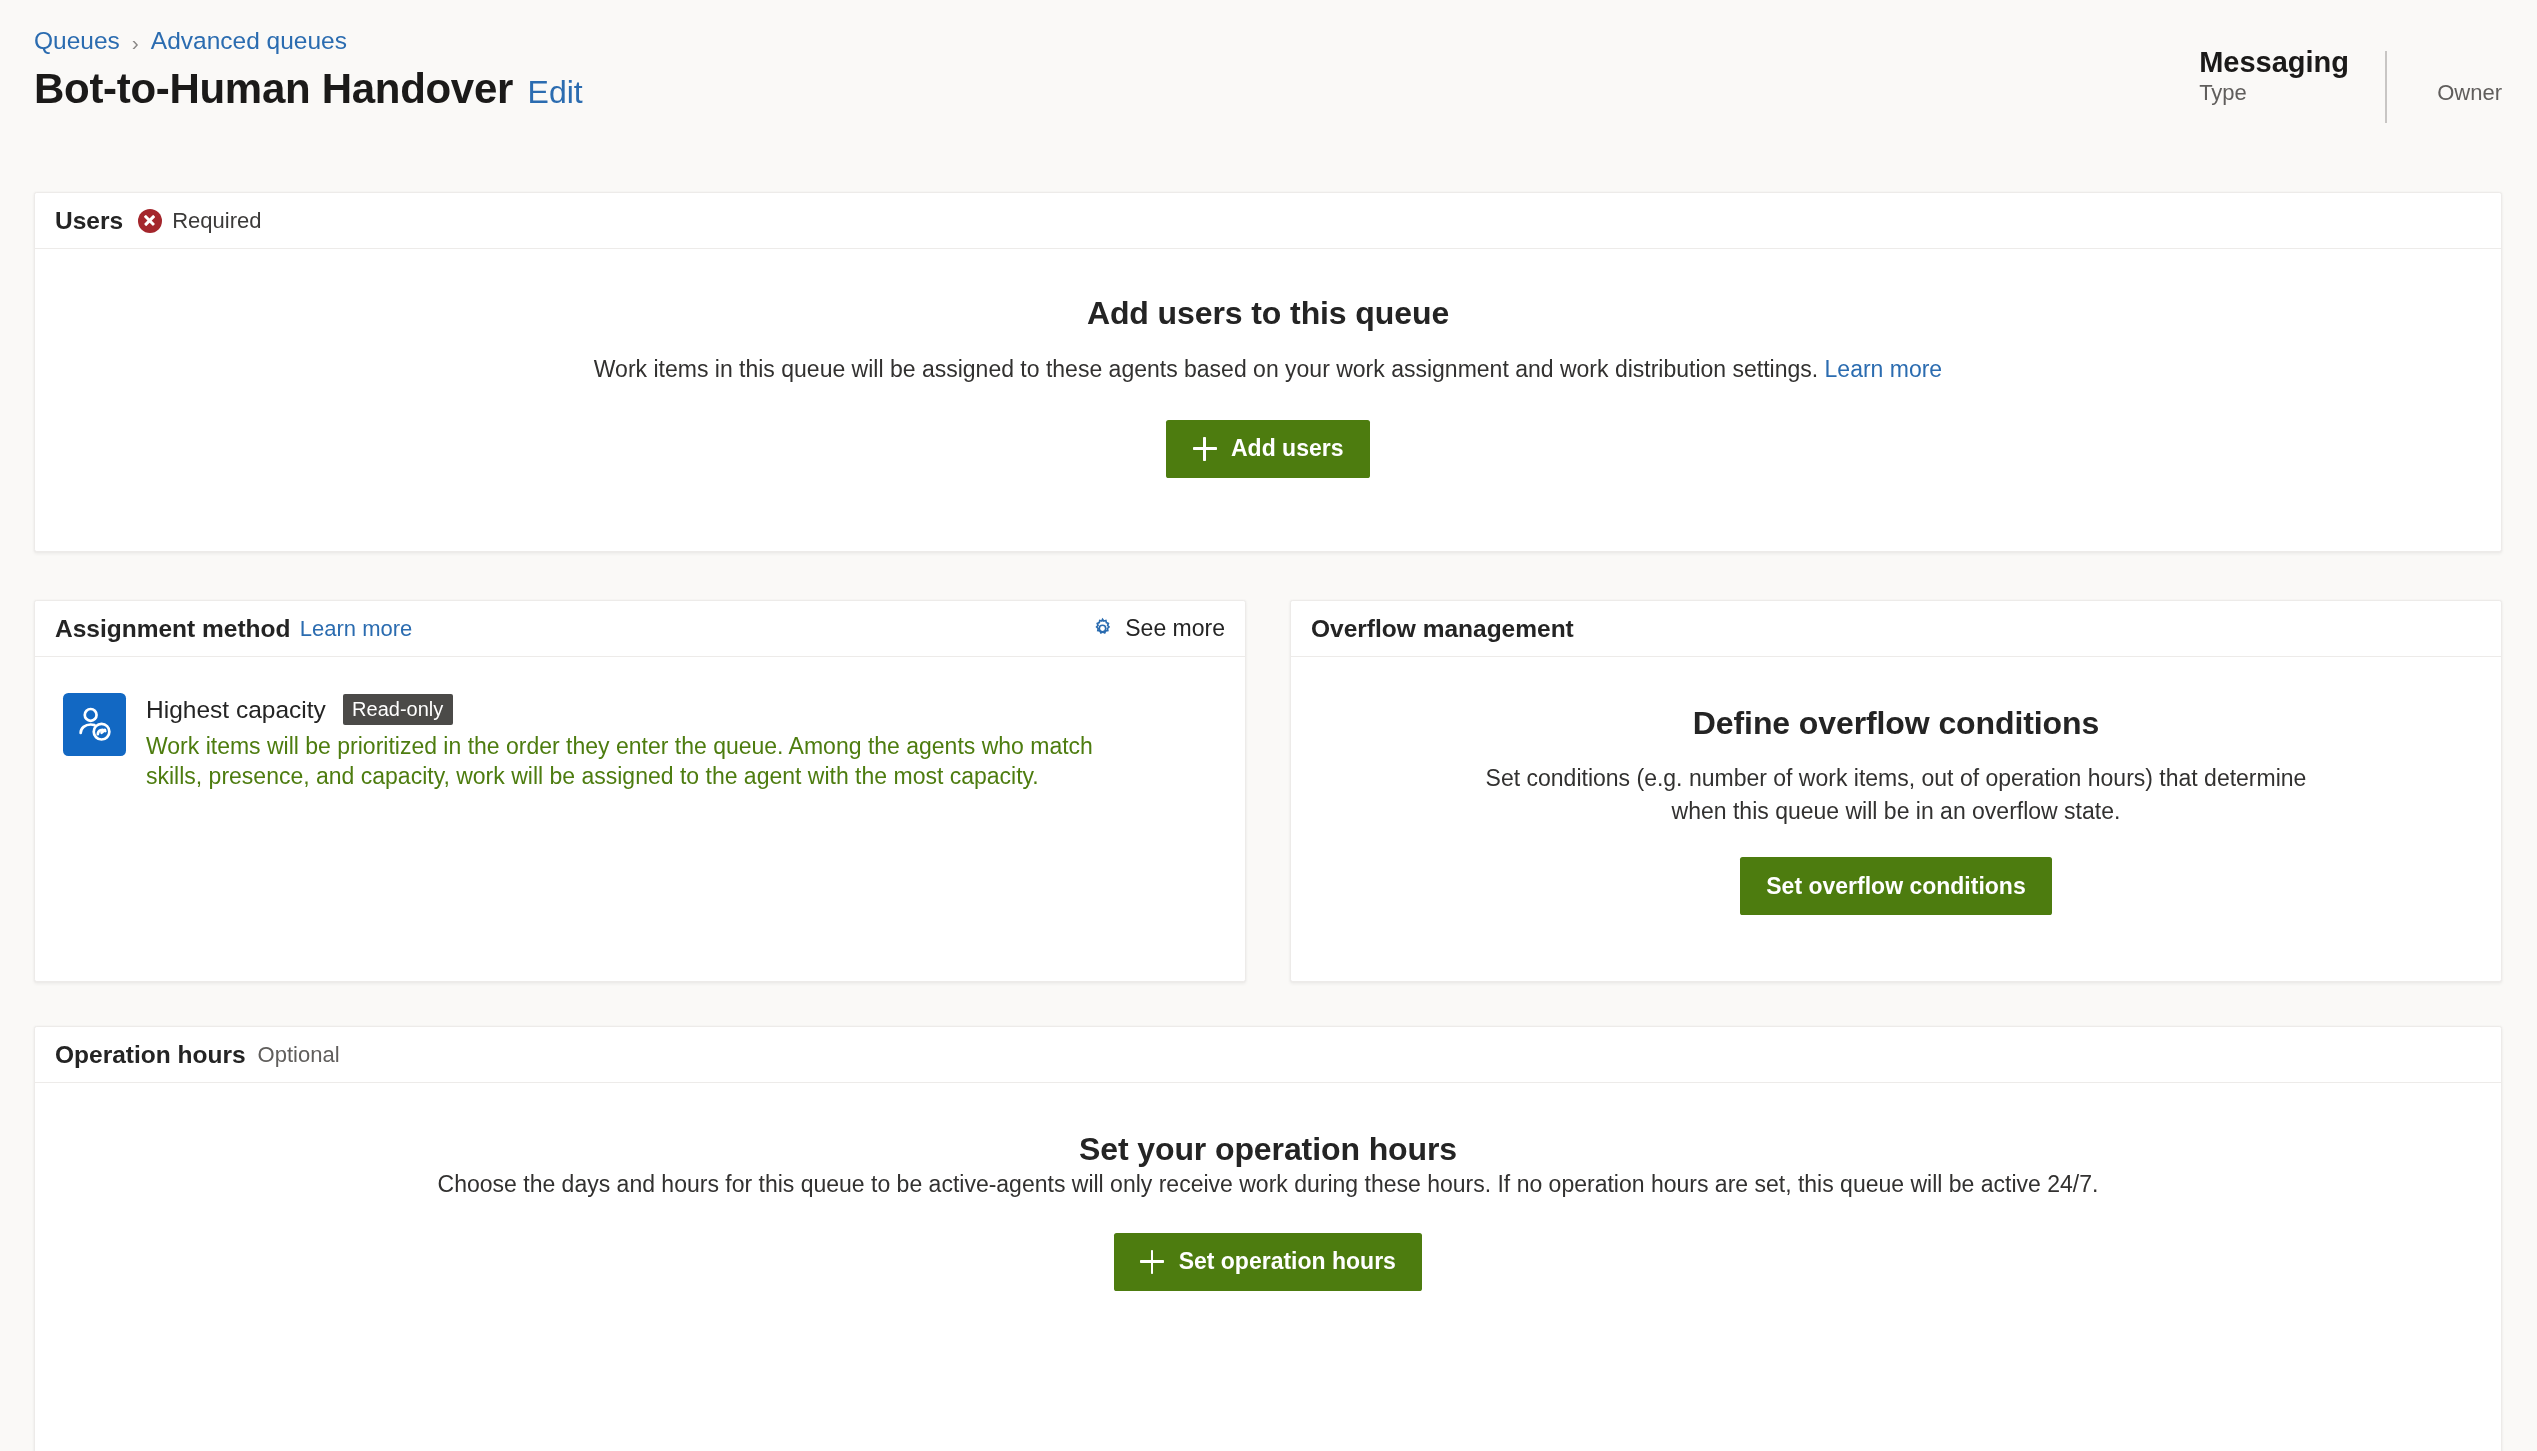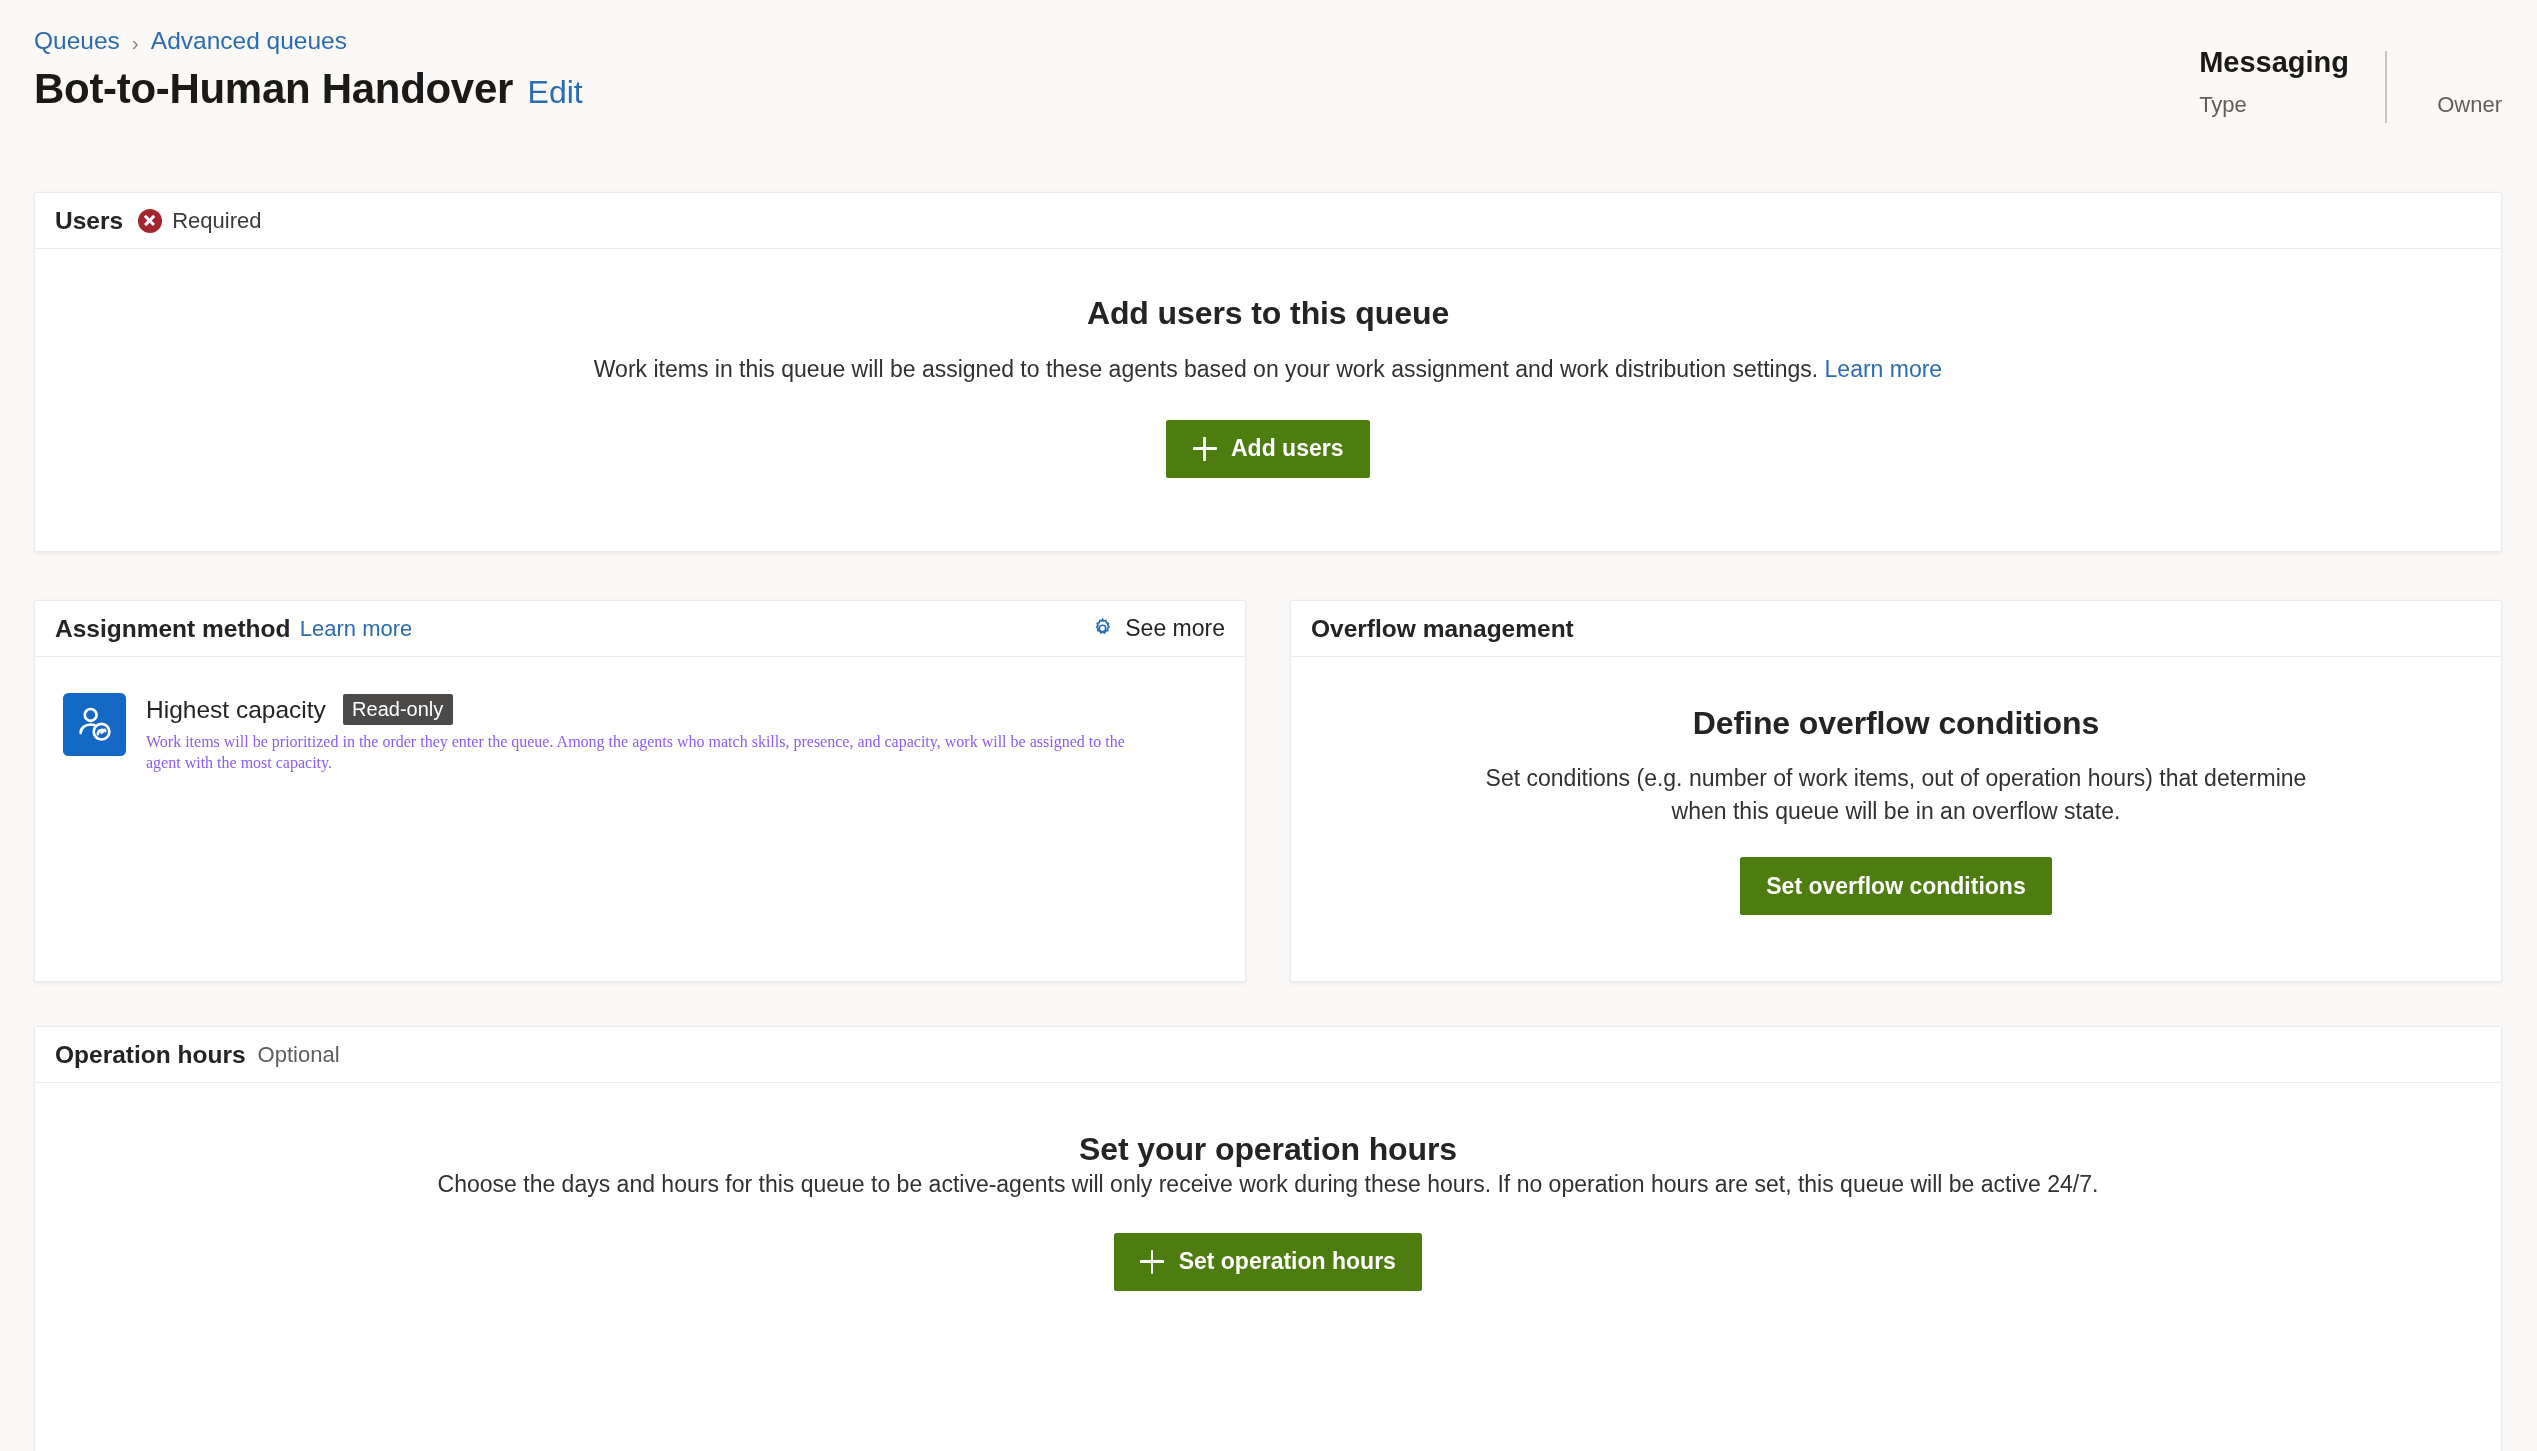--- a/index.html
+++ b/index.html
@@ -93,21 +93,21 @@
     font-size: 29px;
     font-weight: bold;
     color: #1b1a19;
     line-height: 1.15;
     white-space: nowrap;
     min-height: 34px;
   }
   .meta-label {
     font-size: 22px;
     color: #605e5c;
-    margin-top: 12px;
+    margin-top: 0;
     white-space: nowrap;
   }
   .meta-divider {
     width: 2px;
     background: #c8c6c4;
     align-self: stretch;
     margin: 5.3px 0 9.3px 0;
   }
 
   
@@ -279,25 +279,24 @@
   }
   .readonly-badge {
     background: #4b4a48;
     color: #ffffff;
     font-size: 20px;
     padding: 3.3px 9.3px 4.6px 9.3px;
     border-radius: 2px;
     white-space: nowrap;
   }
   .assign-desc {
-    font-size: 16px;
-    color: #8b5cf6;
+    font-size: 23px;
+    color: #4d7c0f;
     line-height: 1.3;
     max-width: 1004px;
-    font-family: Liberation Serif, serif;
   }
 </style>
 </head>
 <body>
 
 <div class="page">
 
   <div class="header">
 
     <div class="breadcrumb">

